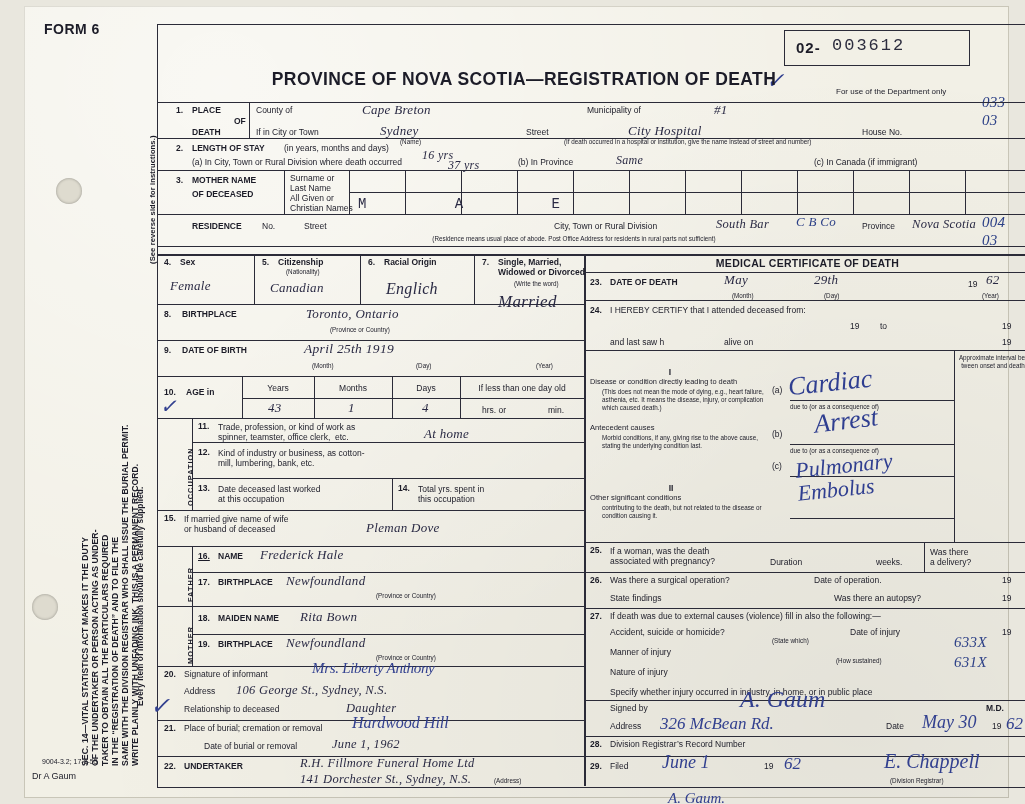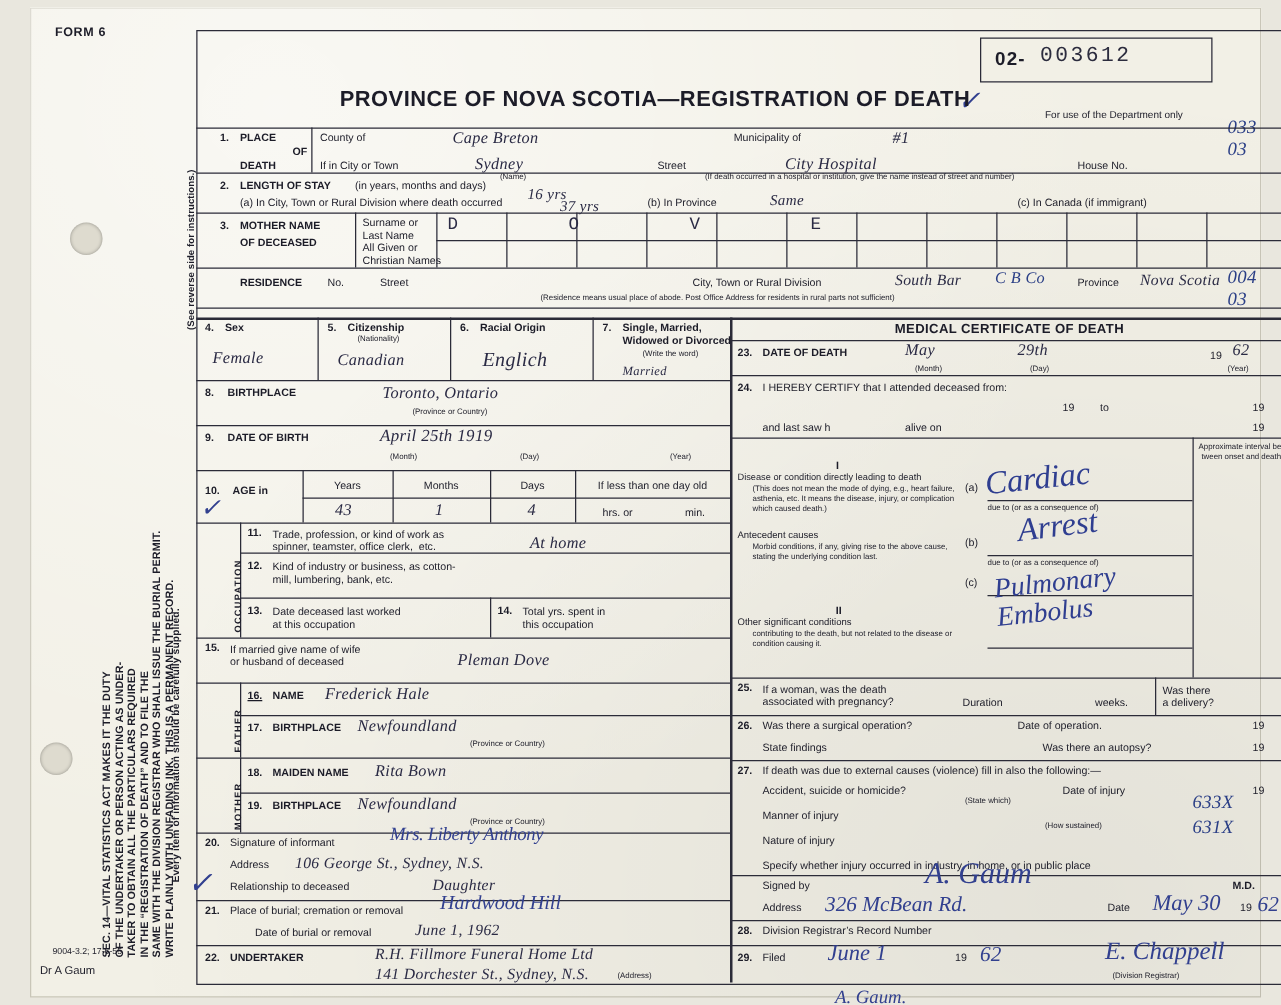--- a/index.html
+++ b/index.html
@@ -62,21 +62,21 @@
 </style>
 </head>
 <body>
 
 <div class="page">
   <div class="paper">
 
     <div class="punch p1"></div>
     <div class="punch p2"></div>
 
-    <div class="t b" style="left:20px;top:16px;font-size:10px;letter-spacing:.5px;">FORM 6</div>
+    <div class="t b" style="left:20px;top:16px;font-size:14px;letter-spacing:.5px;">FORM 6</div>
 
     <div class="vert" style="left:56px;top:760px;">
       <div class="line">SEC. 14—VITAL STATISTICS ACT MAKES IT THE DUTY</div>
       <div class="line">OF THE UNDERTAKER OR PERSON ACTING AS UNDER-</div>
       <div class="line">TAKER TO OBTAIN ALL THE PARTICULARS REQUIRED</div>
       <div class="line">IN THE “REGISTRATION OF DEATH” AND TO FILE THE</div>
       <div class="line">SAME WITH THE DIVISION REGISTRAR WHO SHALL ISSUE THE BURIAL PERMIT.</div>
       <div class="line">WRITE PLAINLY WITH UNFADING INK. THIS IS A PERMANENT RECORD.</div>
     </div>
 
@@ -162,21 +162,21 @@
     <div class="vl" style="left:493px;top:164px;height:44px;"></div>
     <div class="vl" style="left:549px;top:164px;height:44px;"></div>
     <div class="vl" style="left:605px;top:164px;height:44px;"></div>
     <div class="vl" style="left:661px;top:164px;height:44px;"></div>
     <div class="vl" style="left:717px;top:164px;height:44px;"></div>
     <div class="vl" style="left:773px;top:164px;height:44px;"></div>
     <div class="vl" style="left:829px;top:164px;height:44px;"></div>
     <div class="vl" style="left:885px;top:164px;height:44px;"></div>
     <div class="vl" style="left:941px;top:164px;height:44px;"></div>
 
-    <div class="hw mono" style="left:334px;top:166px;font-size:14px;letter-spacing:40px;">D O V E</div>
+    <div class="hw mono" style="left:334px;top:190px;font-size:14px;letter-spacing:40px;">M A E</div>
 
     <div class="t b" style="left:168px;top:216px;">RESIDENCE</div>
     <div class="t" style="left:238px;top:216px;">No.</div>
     <div class="t" style="left:280px;top:216px;">Street</div>
     <div class="t" style="left:530px;top:216px;">City, Town or Rural Division</div>
     <div class="hw" style="left:692px;top:211px;font-size:12.5px;">South Bar</div>
     <div class="hw blue" style="left:772px;top:208px;font-size:13px;">C B Co</div>
     <div class="t" style="left:838px;top:216px;">Province</div>
     <div class="hw" style="left:888px;top:211px;font-size:12.5px;">Nova Scotia</div>
     <div class="t tiny2 c" style="left:240px;top:230px;width:620px;">(Residence means usual place of abode.  Post Office Address for residents in rural parts not sufficient)</div>
@@ -196,21 +196,21 @@
     <div class="hw" style="left:246px;top:274px;font-size:13px;">Canadian</div>
 
     <div class="t b" style="left:344px;top:252px;">6.</div>
     <div class="t b" style="left:360px;top:252px;">Racial Origin</div>
     <div class="hw" style="left:362px;top:274px;font-size:16px;">Englich</div>
 
     <div class="t b" style="left:458px;top:252px;">7.</div>
     <div class="t b" style="left:474px;top:252px;white-space:pre;line-height:1.15;">Single, Married,
 Widowed or Divorced</div>
     <div class="t tiny2" style="left:490px;top:275px;">(Write the word)</div>
-    <div class="hw" style="left:474px;top:286px;font-size:10px;">Married</div>
+    <div class="hw" style="left:474px;top:286px;font-size:17px;">Married</div>
 
     <div class="hl" style="left:133px;top:334px;width:427px;"></div>
     <div class="t b" style="left:140px;top:304px;">8.</div>
     <div class="t b" style="left:158px;top:304px;">BIRTHPLACE</div>
     <div class="hw" style="left:282px;top:300px;font-size:13px;">Toronto, Ontario</div>
     <div class="t tiny2" style="left:306px;top:321px;">(Province or Country)</div>
 
     <div class="hl" style="left:133px;top:370px;width:427px;"></div>
     <div class="t b" style="left:140px;top:340px;">9.</div>
     <div class="t b" style="left:158px;top:340px;">DATE OF BIRTH</div>

